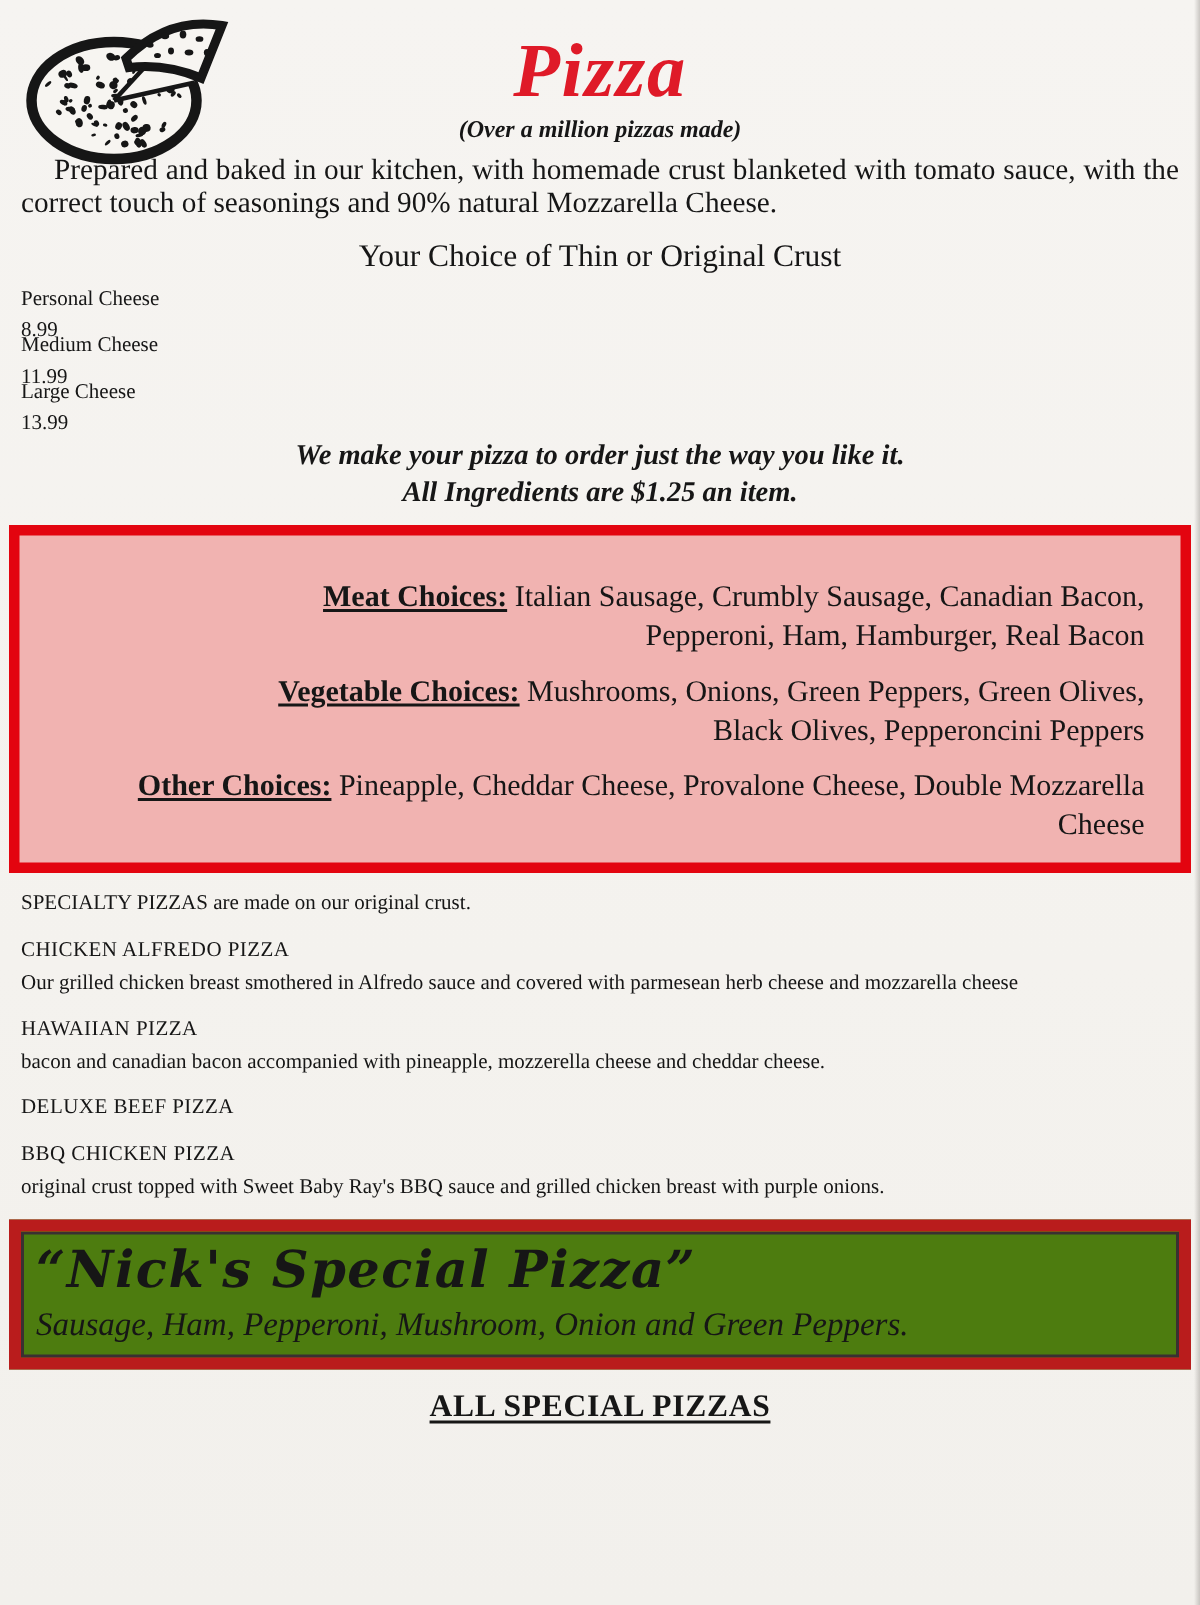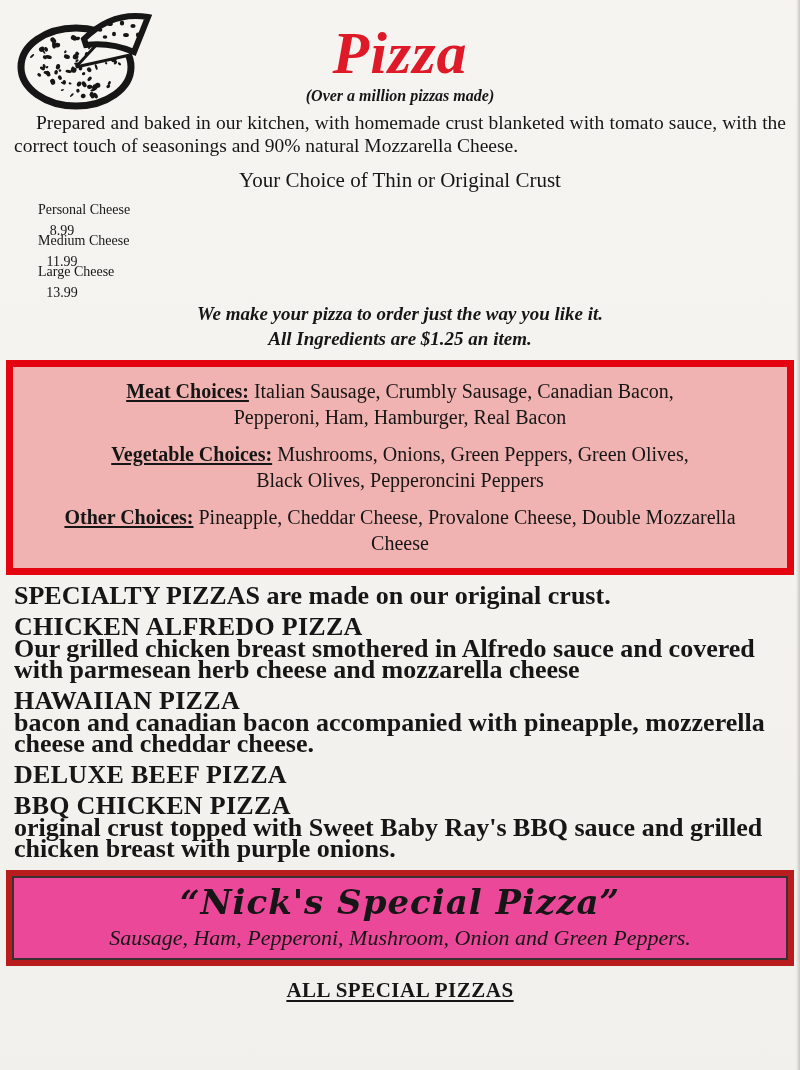--- a/index.html
+++ b/index.html
@@ -14,61 +14,61 @@
   }
   .edge-shadow {
     position: absolute; right: 0; top: 0; width: 4px; height: 1070px;
     background: linear-gradient(90deg, rgba(0,0,0,0), rgba(120,115,110,0.35));
   }
   .logo {
     position: absolute; left: 12px; top: 4px; width: 152px; height: 106px;
   }
   .title {
     margin-top: 22px; text-align: center;
-    font-size: 60px; font-style: italic; font-weight: bold;
+    font-size: 51px; font-style: italic; font-weight: bold;
     line-height: 1.05; letter-spacing: 1px;
   }
   .subtitle {
     text-align: center; font-size: 16px; font-weight: bold; font-style: italic;
     margin-top: 2px;
   }
   .intro-para {
     margin: 7px 14px 0 14px; font-size: 19.5px; line-height: 1.17;
     text-indent: 22px; text-align: justify;
   }
   .crust-line { text-align: center; font-size: 21px; margin-top: 10px; }
   .prices { margin: 9px 14px 0 14px; }
   .price-row { display: flex; align-items: baseline; font-size: 14px; height: 31px; flex-direction: column; }
   .leader {
     flex: 1 1 auto; align-self: flex-end; height: 5px; margin: 0 10px 5px 12px;
     background-image: radial-gradient(circle at 2.2px 2.2px, #1b1b1b 1.5px, rgba(0,0,0,0) 2px);
     background-size: 9.5px 5px; background-repeat: repeat-x;
   }
-  .price-val { min-width: 48px; text-align: center; margin-left: 24px; }
+  .price-val { min-width: 48px; text-align: left; }
   .note-line { text-align: center; font-size: 19px; font-weight: bold; font-style: italic; line-height: 25px; }
   .notes { margin-top: 6px; }
   .choices-box {
     margin: 9px 6px 0 6px; border: 7px solid #e3040f; background: #f1b3b1;
-    padding: 11px 24px 12px 24px; text-align: center; font-size: 20px;
+    padding: 28px 24px 12px 24px; text-align: right; font-size: 20px;
   }
   .choice-sec { margin-bottom: 11px; }
   .choice-sec:last-child { margin-bottom: 0; }
   .choice-line { line-height: 26px; }
   .choice-head {
     font-weight: bold; text-decoration: underline; text-decoration-thickness: 2px;
     text-underline-offset: 2px; margin-right: 5px;
   }
-  .specialty { margin: 10px 14px 0 14px; font-size: 26px; font-weight: bold; }
+  .specialty { margin: 10px 14px 0 14px; font-size: 14px; }
   .sp-intro { line-height: 22px; }
   .sp-item { margin-top: 9px; }
   .sp-name { line-height: 22px; letter-spacing: 0.3px; }
   .sp-desc { line-height: 21.5px; }
   .nicks-box {
-    margin: 10px 6px 0 6px; border: 6px solid #b91c1c; background: #ec4899;
-    box-shadow: inset 0 0 0 2px #3a3032; text-align: center; padding: 7px 10px 9px 10px;
+    margin: 10px 6px 0 6px; border: 8px solid #b91c1c; background: #4d7c0f;
+    box-shadow: inset 0 0 0 2px #3a3032; padding: 7px 10px 9px 10px;
   }
   .nicks-title {
     font-family: "DejaVu Serif", serif; font-style: italic; font-weight: bold;
     font-size: 34px; line-height: 1.15; letter-spacing: 1px;
   }
   .nicks-toppings { font-size: 22px; margin-top: 3px; font-style: italic; }
   .special-heading {
     text-align: center; font-size: 21px; font-weight: bold; margin-top: 12px;
     text-decoration: underline; text-decoration-thickness: 2px; text-underline-offset: 3px;
     letter-spacing: 0.5px;

